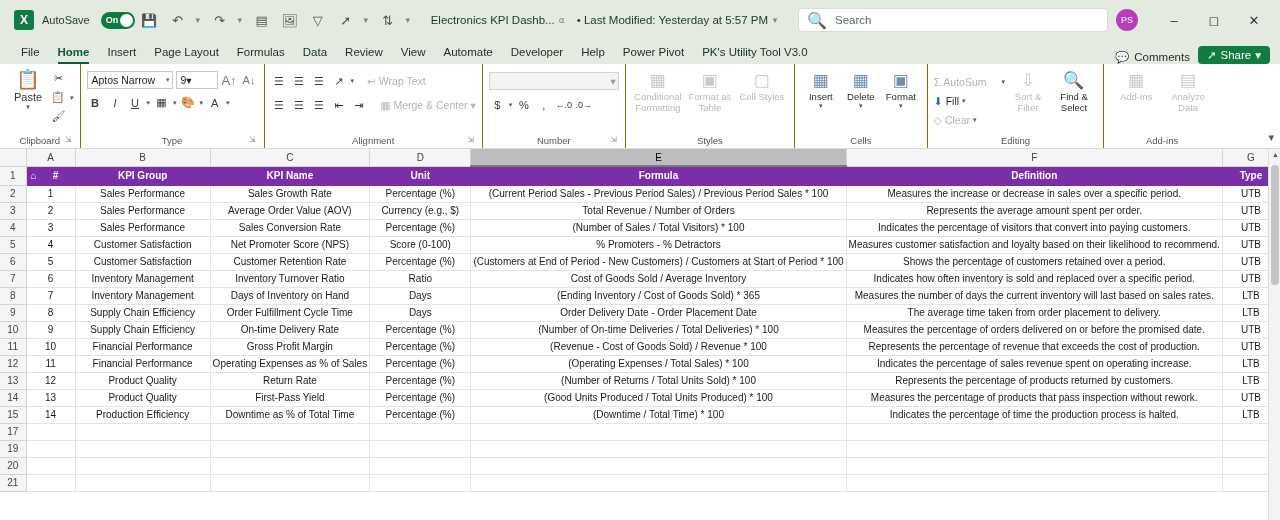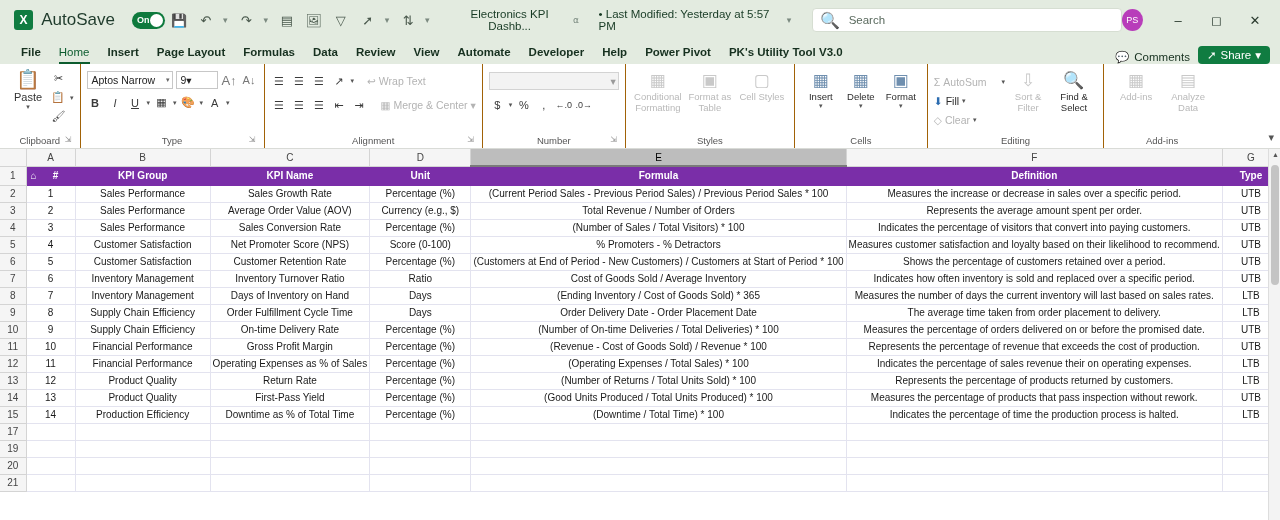--- a/index.html
+++ b/index.html
@@ -7,43 +7,43 @@
     width: 1280px; height: 520px;
     font-family: "Liberation Sans", sans-serif;
     background: #fff; overflow: hidden;
   }
   .app { width: 1280px; height: 520px; display: flex; flex-direction: column; background:#e9efe6; }
 
   
   .titlebar { height: 40px; display:flex; align-items:center; background:#e3ebe0; padding:0 6px; flex:0 0 40px; }
   .xl-logo { width:20px; height:20px; background:#107c41; border-radius:3px; color:#fff; font-size:12px;
              font-weight:bold; display:flex; align-items:center; justify-content:center; margin:0 8px 0 8px; }
-  .autosave-lbl { font-size:17px; color:#1f3b2c; margin-right:17px; }
+  .autosave-lbl { font-size:11px; color:#1f3b2c; margin-right:11px; }
   .toggle { width:34px; height:17px; border-radius:9px; background:#0e7a3d; position:relative; display:flex;
             align-items:center; color:#fff; font-size:9px; font-weight:bold; }
   .toggle span { margin-left:5px; }
   .toggle .knob { position:absolute; right:2px; width:13px; height:13px; border-radius:50%; background:#fff; }
   .tb-icon { width:26px; height:26px; display:flex; align-items:center; justify-content:center;
              color:#49584c; font-size:13px; margin-left:2px; }
   .tb-icon.sm { width:14px; font-size:9px; color:#7b8a80; margin-left:0; }
   .doctitle { font-size:11.5px; color:#173a24; margin-left:16px;text-align:center; }
-  .docmeta { font-size:11.5px; color:#173a24; margin-left:16px; }
+  .docmeta { font-size:11.5px; color:#173a24; margin-left:8px; }
   .searchbox { flex:0 0 310px; height:24px; background:#fff; border-radius:4px; display:flex; align-items:center;
                padding:0 8px; margin-left:16px; border:1px solid #d6ded2; }
   .searchbox .ph { font-size:11.5px; color:#5a6a5e; margin-left:8px; }
   .spacer { flex:1 1 auto; }
   .avatar { width:22px; height:22px; border-radius:50%; background:#b83dba; color:#fff; font-size:9px;
             display:flex; align-items:center; justify-content:center; margin-right:16px; }
   .wbtn { width:40px; height:30px; display:flex; align-items:center; justify-content:center;
           color:#2a3a2e; font-size:13px; }
 
   
   .tabs { height:24px; display:flex; align-items:flex-end; background:#e3ebe0; padding-left:12px; flex:0 0 24px; }
-  .tab { font-size:11.5px; color:#16301f; padding:0 9px; height:22px; line-height:20px; position:relative;font-weight:bold; }
-  .tab.active { font-weight:normal; color:#0c5c2e; }
+  .tab { font-size:11.5px; color:#16301f; padding:0 9px; height:22px; line-height:20px; position:relative; }
+  .tab.active { font-weight:bold; color:#0c5c2e; }
   .tab.active::after { content:""; position:absolute; left:9px; right:9px; bottom:0; height:2.5px; background:#0c5c2e; }
   .comments { display:flex; align-items:center; gap:5px; font-size:11.5px; color:#16301f; margin-right:8px; }
   .sharebtn { background:#107c41; color:#fff; font-size:11.5px; border-radius:4px; padding:2px 9px;
               display:flex; align-items:center; gap:4px; margin-right:10px; }
 
   
   .ribbon { flex:0 0 84px; background:#fff; display:flex; align-items:stretch; position:relative;
             border-bottom:1px solid #d9dbd7; }
   .group { display:flex; flex-direction:column; align-items:center; position:relative; padding:3px 6px 0 6px; height:84px; }
   .group + .group { border-left:1px solid #a16207; }
@@ -505,21 +505,21 @@
             <td class="cell">Represents the percentage of revenue that exceeds the cost of production.</td>
             <td class="cell">UTB</td>
           </tr>
           <tr>
             <th class="rowhdr">12</th>
             <td class="cell">11</td>
             <td class="cell">Financial Performance</td>
             <td class="cell">Operating Expenses as % of Sales</td>
             <td class="cell">Percentage (%)</td>
             <td class="cell">(Operating Expenses / Total Sales) * 100</td>
-            <td class="cell">Indicates the percentage of sales revenue their on operating expenses.</td>
+            <td class="cell">Indicates the percentage of sales revenue spent on operating increase.</td>
             <td class="cell">LTB</td>
           </tr>
           <tr>
             <th class="rowhdr">13</th>
             <td class="cell">12</td>
             <td class="cell">Product Quality</td>
             <td class="cell">Return Rate</td>
             <td class="cell">Percentage (%)</td>
             <td class="cell">(Number of Returns / Total Units Sold) * 100</td>
             <td class="cell">Represents the percentage of products returned by customers.</td>

